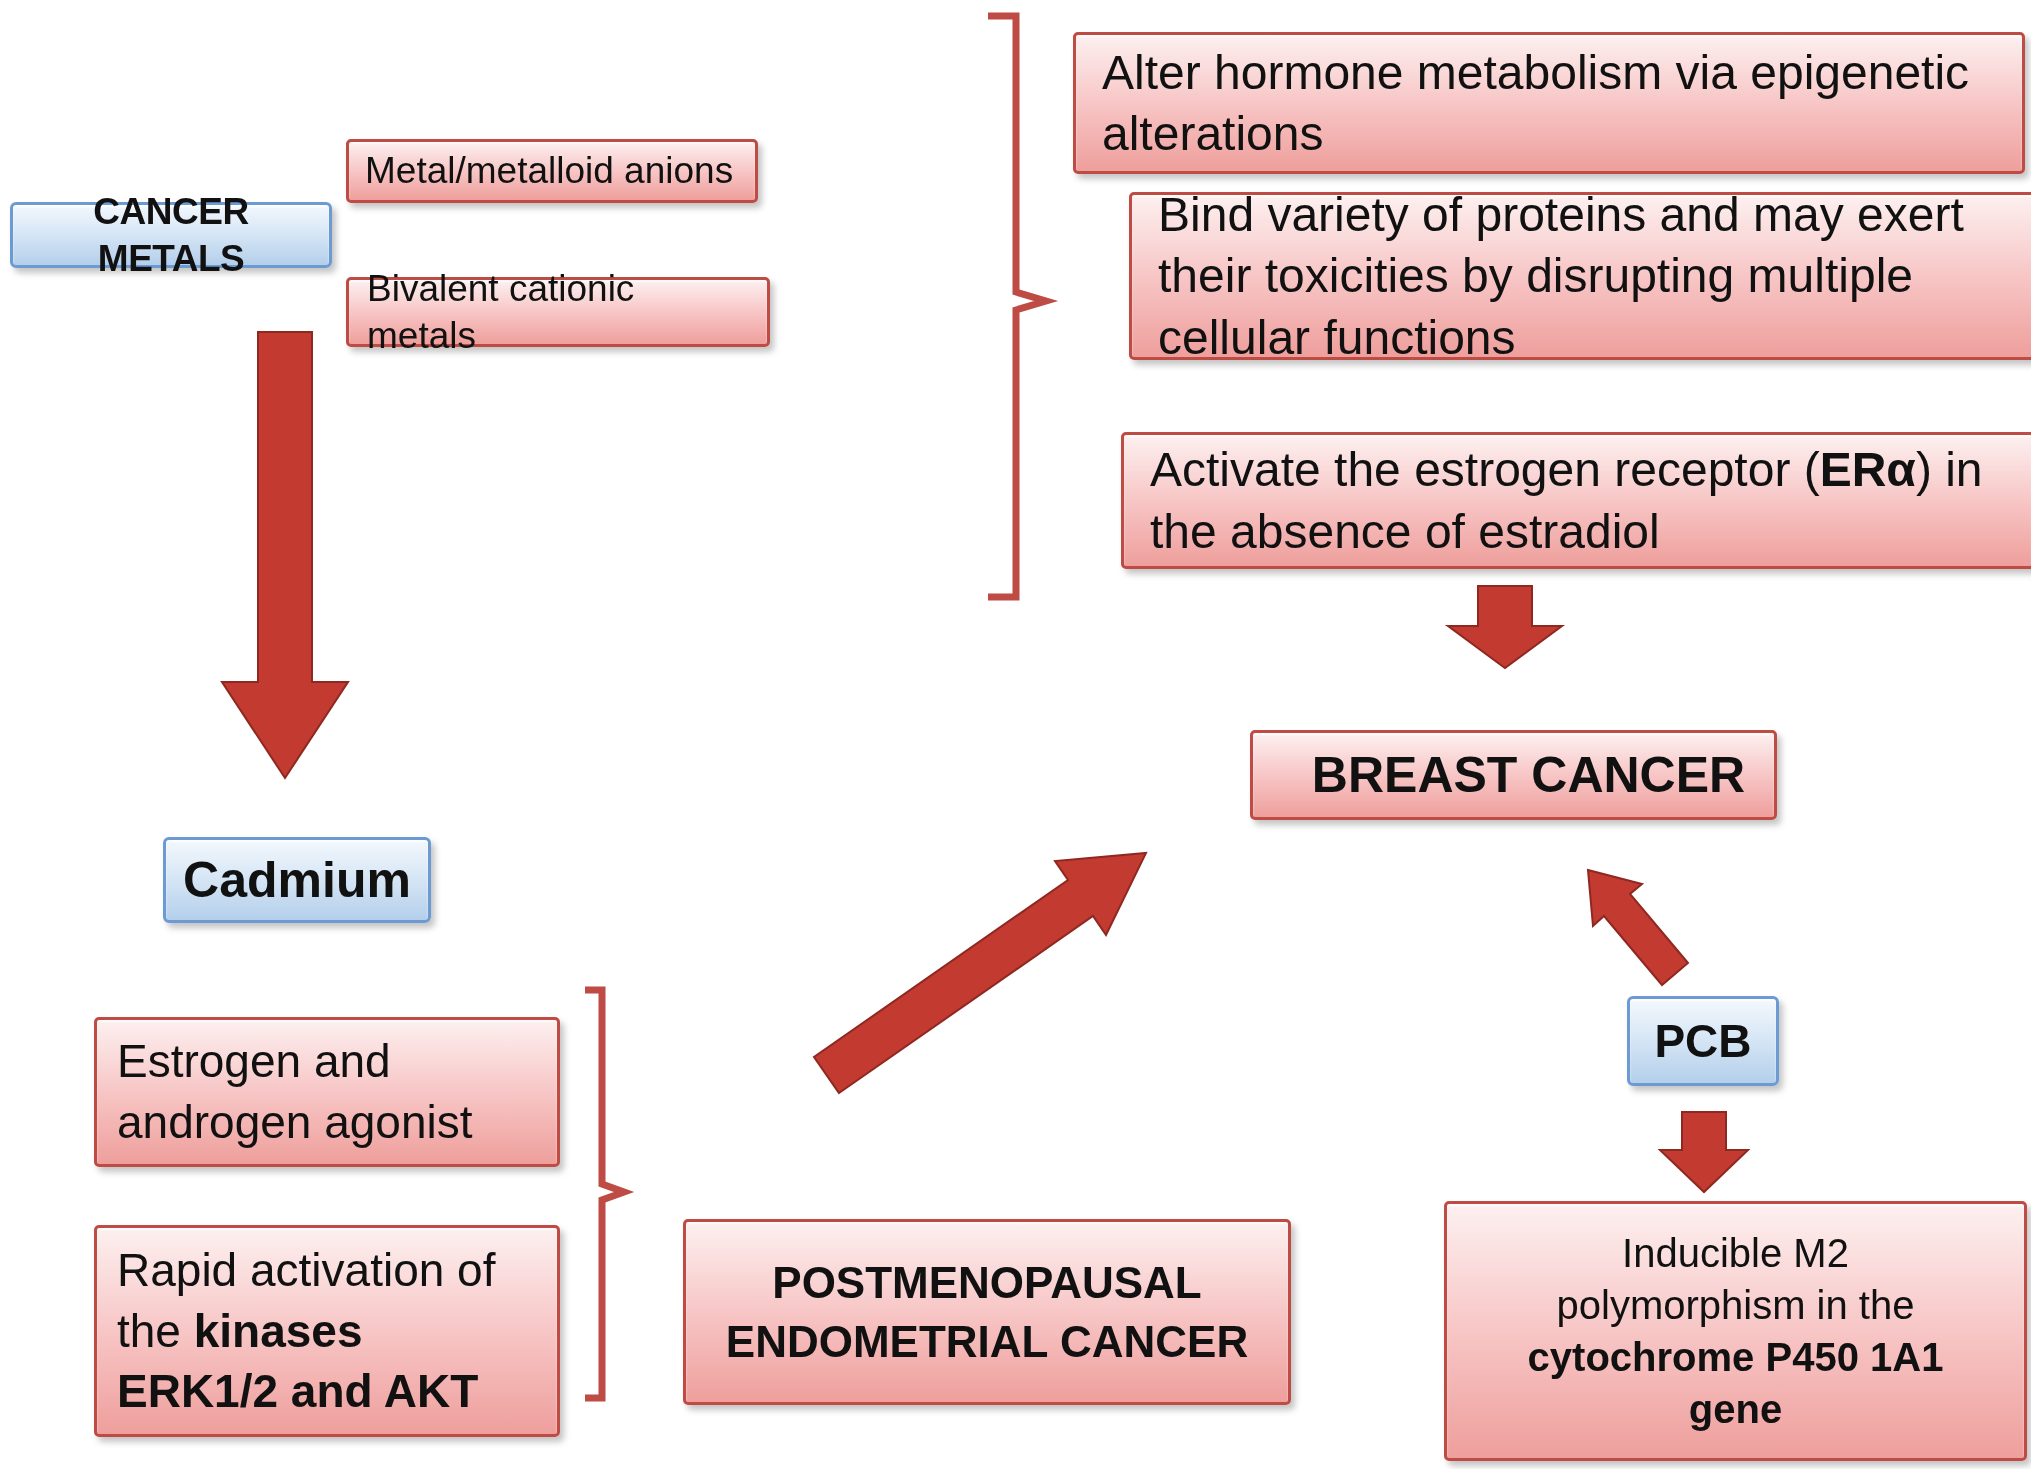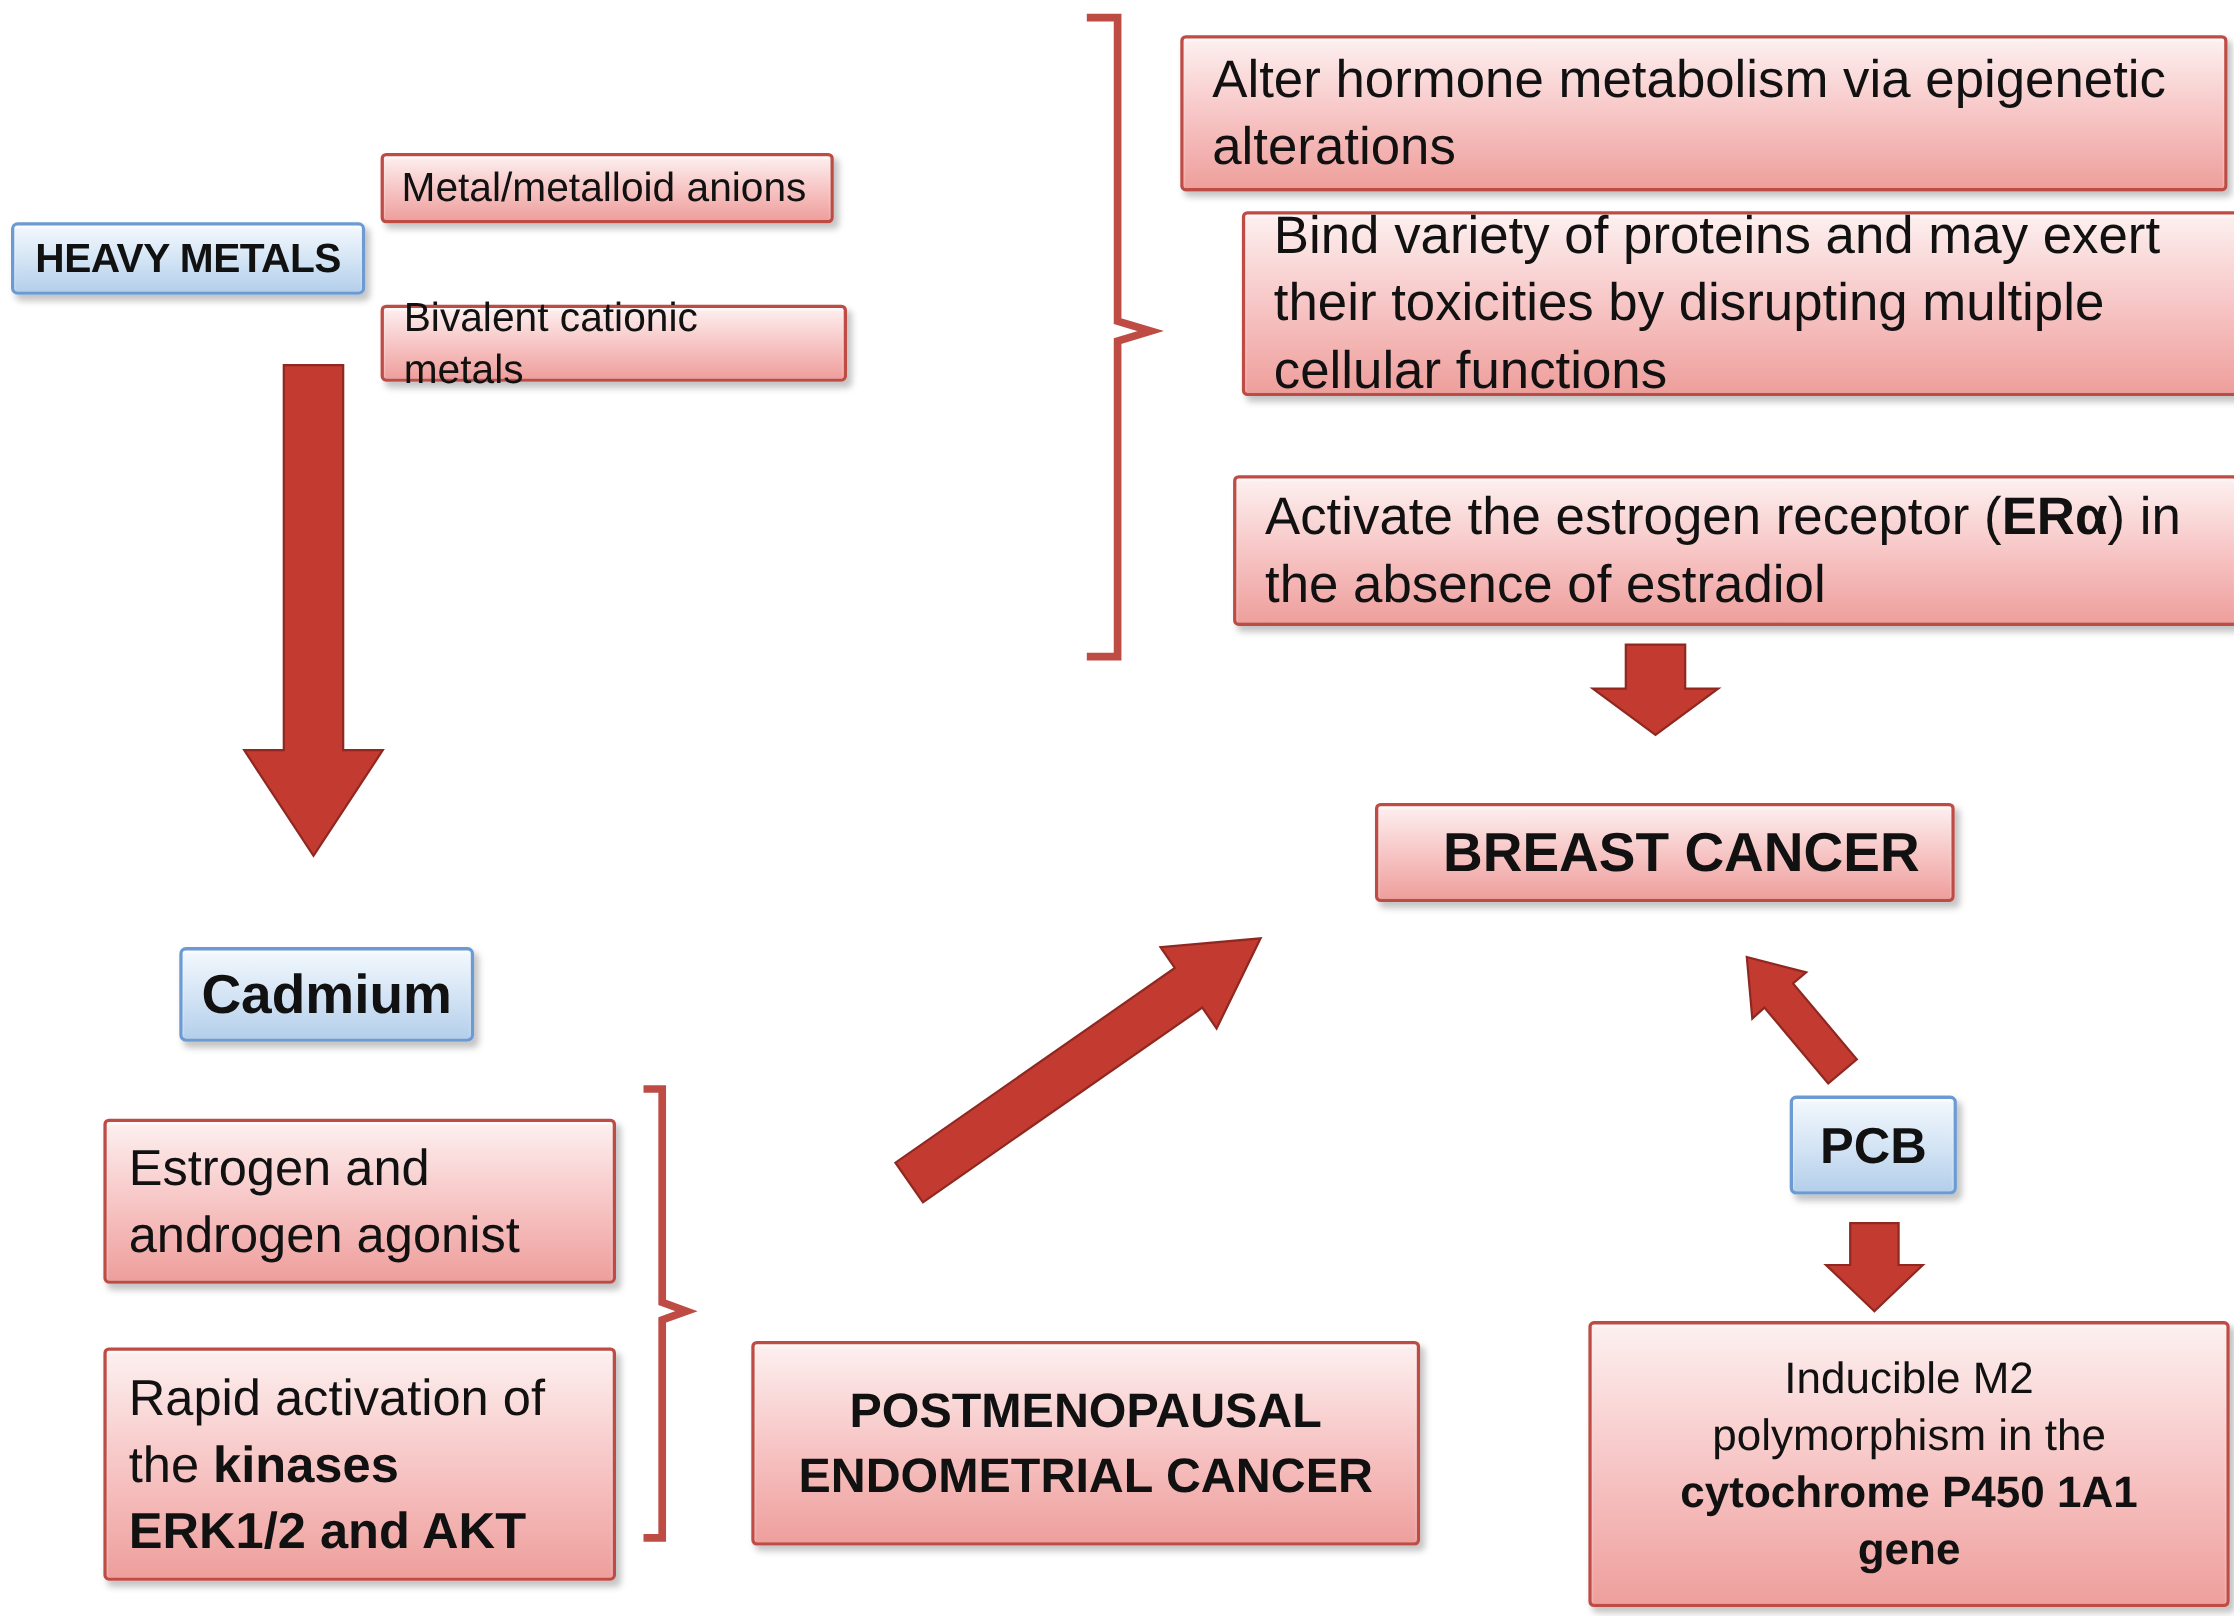--- a/index.html
+++ b/index.html
@@ -27,21 +27,21 @@
   .bold{font-weight:bold;}
 
   
   #heavy-metals      {left:10px;  top:202px;  width:322px; height:66px;  font-size:37px; font-weight:bold; padding:0 14px; letter-spacing:-0.5px;}
   #metal-anions      {left:346px; top:139px;  width:412px; height:64px;  font-size:37px; padding:0 16px;}
   #bivalent-metals   {left:346px; top:277px;  width:424px; height:70px;  font-size:37px; padding:0 18px;}
   #effect-epigenetic {left:1073px;top:8px;    width:952px; height:142px; font-size:48px; padding:0 16px 0 26px;margin-top:24px;}
   #effect-proteins   {left:1129px;top:192px;  width:952px; height:168px; font-size:48px; padding:0 16px 0 26px;}
   #effect-er         {left:1073px;top:432px;  width:914px; height:137px; font-size:48px; padding:0 16px 0 26px;margin-left:48px;}
   #breast-cancer     {left:1250px;top:730px;  width:527px; height:90px;  font-size:50px; font-weight:bold;padding-left:30px;}
-  #cadmium           {left:163px; top:861px;  width:268px; height:86px;  font-size:50px; font-weight:bold;}
+  #cadmium           {left:163px; top:837px;  width:268px; height:86px;  font-size:50px; font-weight:bold;}
   #estrogen-agonist  {left:94px;  top:1017px; width:466px; height:150px; font-size:46px; padding:0 40px 0 20px; line-height:1.32;}
   #rapid-activation  {left:94px;  top:1225px; width:466px; height:212px; font-size:46px; padding:0 40px 0 20px; line-height:1.32;}
   #postmenopausal    {left:683px; top:1219px; width:608px; height:186px; font-size:44px; font-weight:bold; padding:0 20px; line-height:1.35;}
   #pcb               {left:1627px;top:996px;  width:152px; height:90px;  font-size:46px; font-weight:bold;}
   #inducible-m2      {left:1444px;top:1201px; width:583px; height:260px; font-size:40px; padding:0 50px; line-height:1.3;}
 
   
   #connectors{position:absolute;left:0;top:0;}
   .arrow{fill:var(--arrow-red,#c23a30);stroke:var(--arrow-edge,#8f2821);stroke-width:2;}
   .bracket{fill:none;stroke:var(--bracket-red,#bf4b45);stroke-width:7;stroke-linejoin:miter;}
@@ -62,21 +62,21 @@
     <path class="bracket" d="M 585 990 L 602 990 L 602 1184 L 624 1192 L 602 1200 L 602 1398 L 585 1398"></path>
 
     <polygon class="arrow" points="839,1093 1093,916 1106,935 1146,853 1055,861 1068,880 814,1057"></polygon>
 
     <polygon class="arrow" points="1588,870 1642,884 1630,894 1688,963 1662,985 1604,916 1593,926"></polygon>
 
     <polygon class="arrow" points="1682,1112 1726,1112 1726,1150 1748,1150 1704,1192 1660,1150 1682,1150"></polygon>
   </svg>
 
   <div id="heavy-metals" class="node blue center">
-    <span>HEAVY METALS</span>
+    <span>CANCER METALS</span>
   </div>
 
   <div id="metal-anions" class="node pink">
     <span>Metal/metalloid anions</span>
   </div>
 
   <div id="bivalent-metals" class="node pink">
     <span>Bivalent cationic metals</span>
   </div>
 

